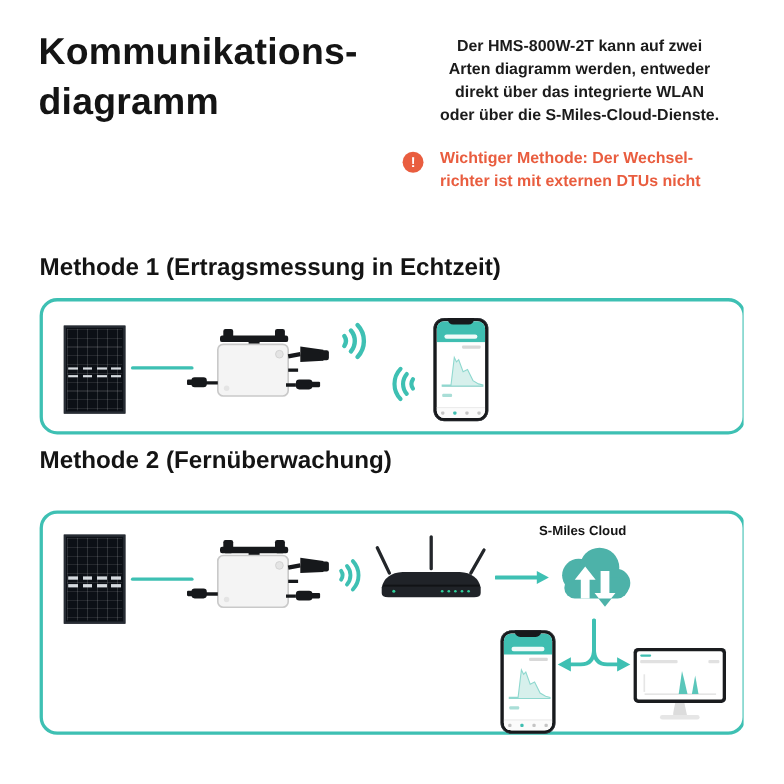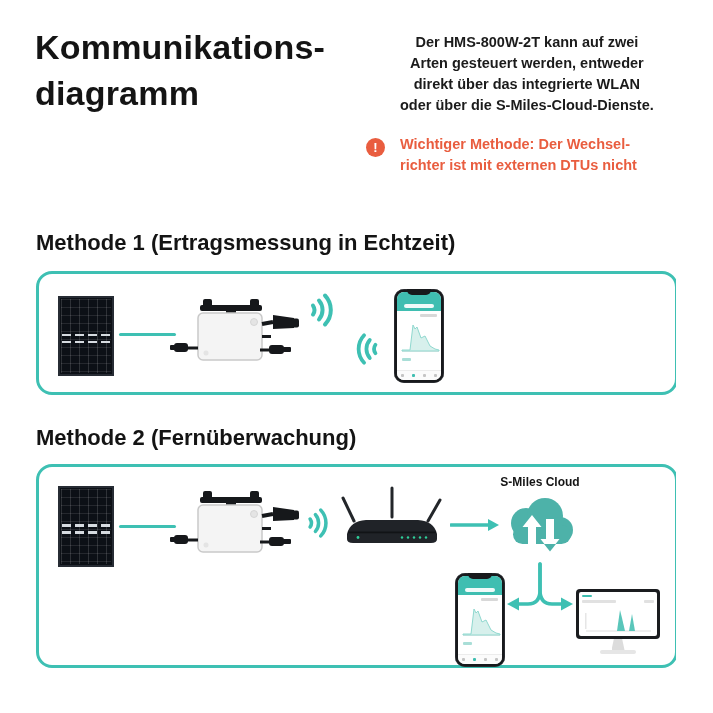--- a/index.html
+++ b/index.html
@@ -8,21 +8,21 @@
     font-family:"Liberation Sans",sans-serif;color:#161616;
   }
   
   .title{position:absolute;left:35px;top:24px;font-size:34px;font-weight:700;line-height:46px;letter-spacing:.2px;color:#141414;}
   .intro{position:absolute;left:400px;top:32px;font-size:14.5px;font-weight:700;line-height:21px;color:#1b1b1b;text-align:center;}
   .warning{position:absolute;left:400px;top:134px;font-size:14.5px;font-weight:700;line-height:21px;color:#E95D3F;}
   .warn-icon{position:absolute;left:366px;top:138px;width:19px;height:19px;border-radius:50%;
     background:#E95D3F;color:#fff;font-size:13px;font-weight:700;text-align:center;line-height:19px;}
   
   .method-heading{position:absolute;left:36px;font-size:22px;font-weight:700;color:#141414;}
-  .mh1{top:230px;} .mh2{top:425px;}
+  .mh1{top:230px;} .mh2{top:405px;}
   .box{position:absolute;left:36px;width:642px;border:3px solid #3EC0B3;border-radius:16px;background:#fff;box-sizing:border-box;}
   .box1{top:271px;height:124px;} .box2{top:464px;height:204px;}
   
   .panel{position:absolute;width:56px;background:#0c1016;border:2px solid #272c34;box-sizing:border-box;}
   .panel .cells{position:absolute;inset:1px;
     background-image:
       repeating-linear-gradient(to right, rgba(255,255,255,.14) 0 1px, transparent 1px 9px),
       repeating-linear-gradient(to bottom, rgba(255,255,255,.10) 0 1px, transparent 1px 8px);}
   .panel .bus{position:absolute;left:2px;right:2px;height:2.5px;
     background:repeating-linear-gradient(to right,#d6dbe0 0 9px, rgba(0,0,0,0) 9px 13px);}
@@ -53,35 +53,35 @@
   .monitor{position:absolute;left:576px;top:589px;width:84px;}
   .mon-bezel{width:84px;height:50px;background:#1a1c1f;border-radius:4px;padding:3px;box-sizing:border-box;}
   .mon-screen{width:100%;height:100%;background:#fff;border-radius:2px;position:relative;overflow:hidden;}
   .mon-logo{position:absolute;top:2.5px;left:3px;width:10px;height:2.5px;background:#3FBEB1;border-radius:1px;}
   .mon-bar-a{position:absolute;top:8px;left:3px;width:34px;height:2.5px;background:#e1e1e1;border-radius:1px;}
   .mon-bar-b{position:absolute;top:8px;right:3px;width:10px;height:2.5px;background:#e1e1e1;border-radius:1px;}
   .mon-chart{position:absolute;bottom:1px;left:2px;width:74px;height:30px;}
   .mon-stand{width:13px;height:11px;background:#dcdcdc;margin:0 auto;clip-path:polygon(18% 0,82% 0,100% 100%,0 100%);}
   .mon-base{width:36px;height:4px;background:#e6e6e6;border-radius:2px;margin:0 auto;}
   
-  .cloud-label{position:absolute;left:490px;top:475px;width:100px;text-align:center;font-size:12px;font-weight:700;color:#141414;}
+  .cloud-label{position:absolute;left:490px;top:475px;width:100px;font-size:12px;font-weight:700;color:#141414;}
 </style>
 </head>
 <body>
 
 <div id="canvas">
 
   <div class="title">
     <div>Kommunikations-</div>
     <div>diagramm</div>
   </div>
 
   <div class="intro">
     <div>Der HMS-800W-2T kann auf zwei</div>
-    <div>Arten gesteuert werden, entweder</div>
+    <div>Arten diagramm werden, entweder</div>
     <div>direkt über das integrierte WLAN</div>
     <div>oder über die S-Miles-Cloud-Dienste.</div>
   </div>
 
   <div class="warn-icon">
     <span>!</span>
   </div>
   <div class="warning">
     <div>Wichtiger Methode: Der Wechsel-</div>
     <div>richter ist mit externen DTUs nicht</div>

